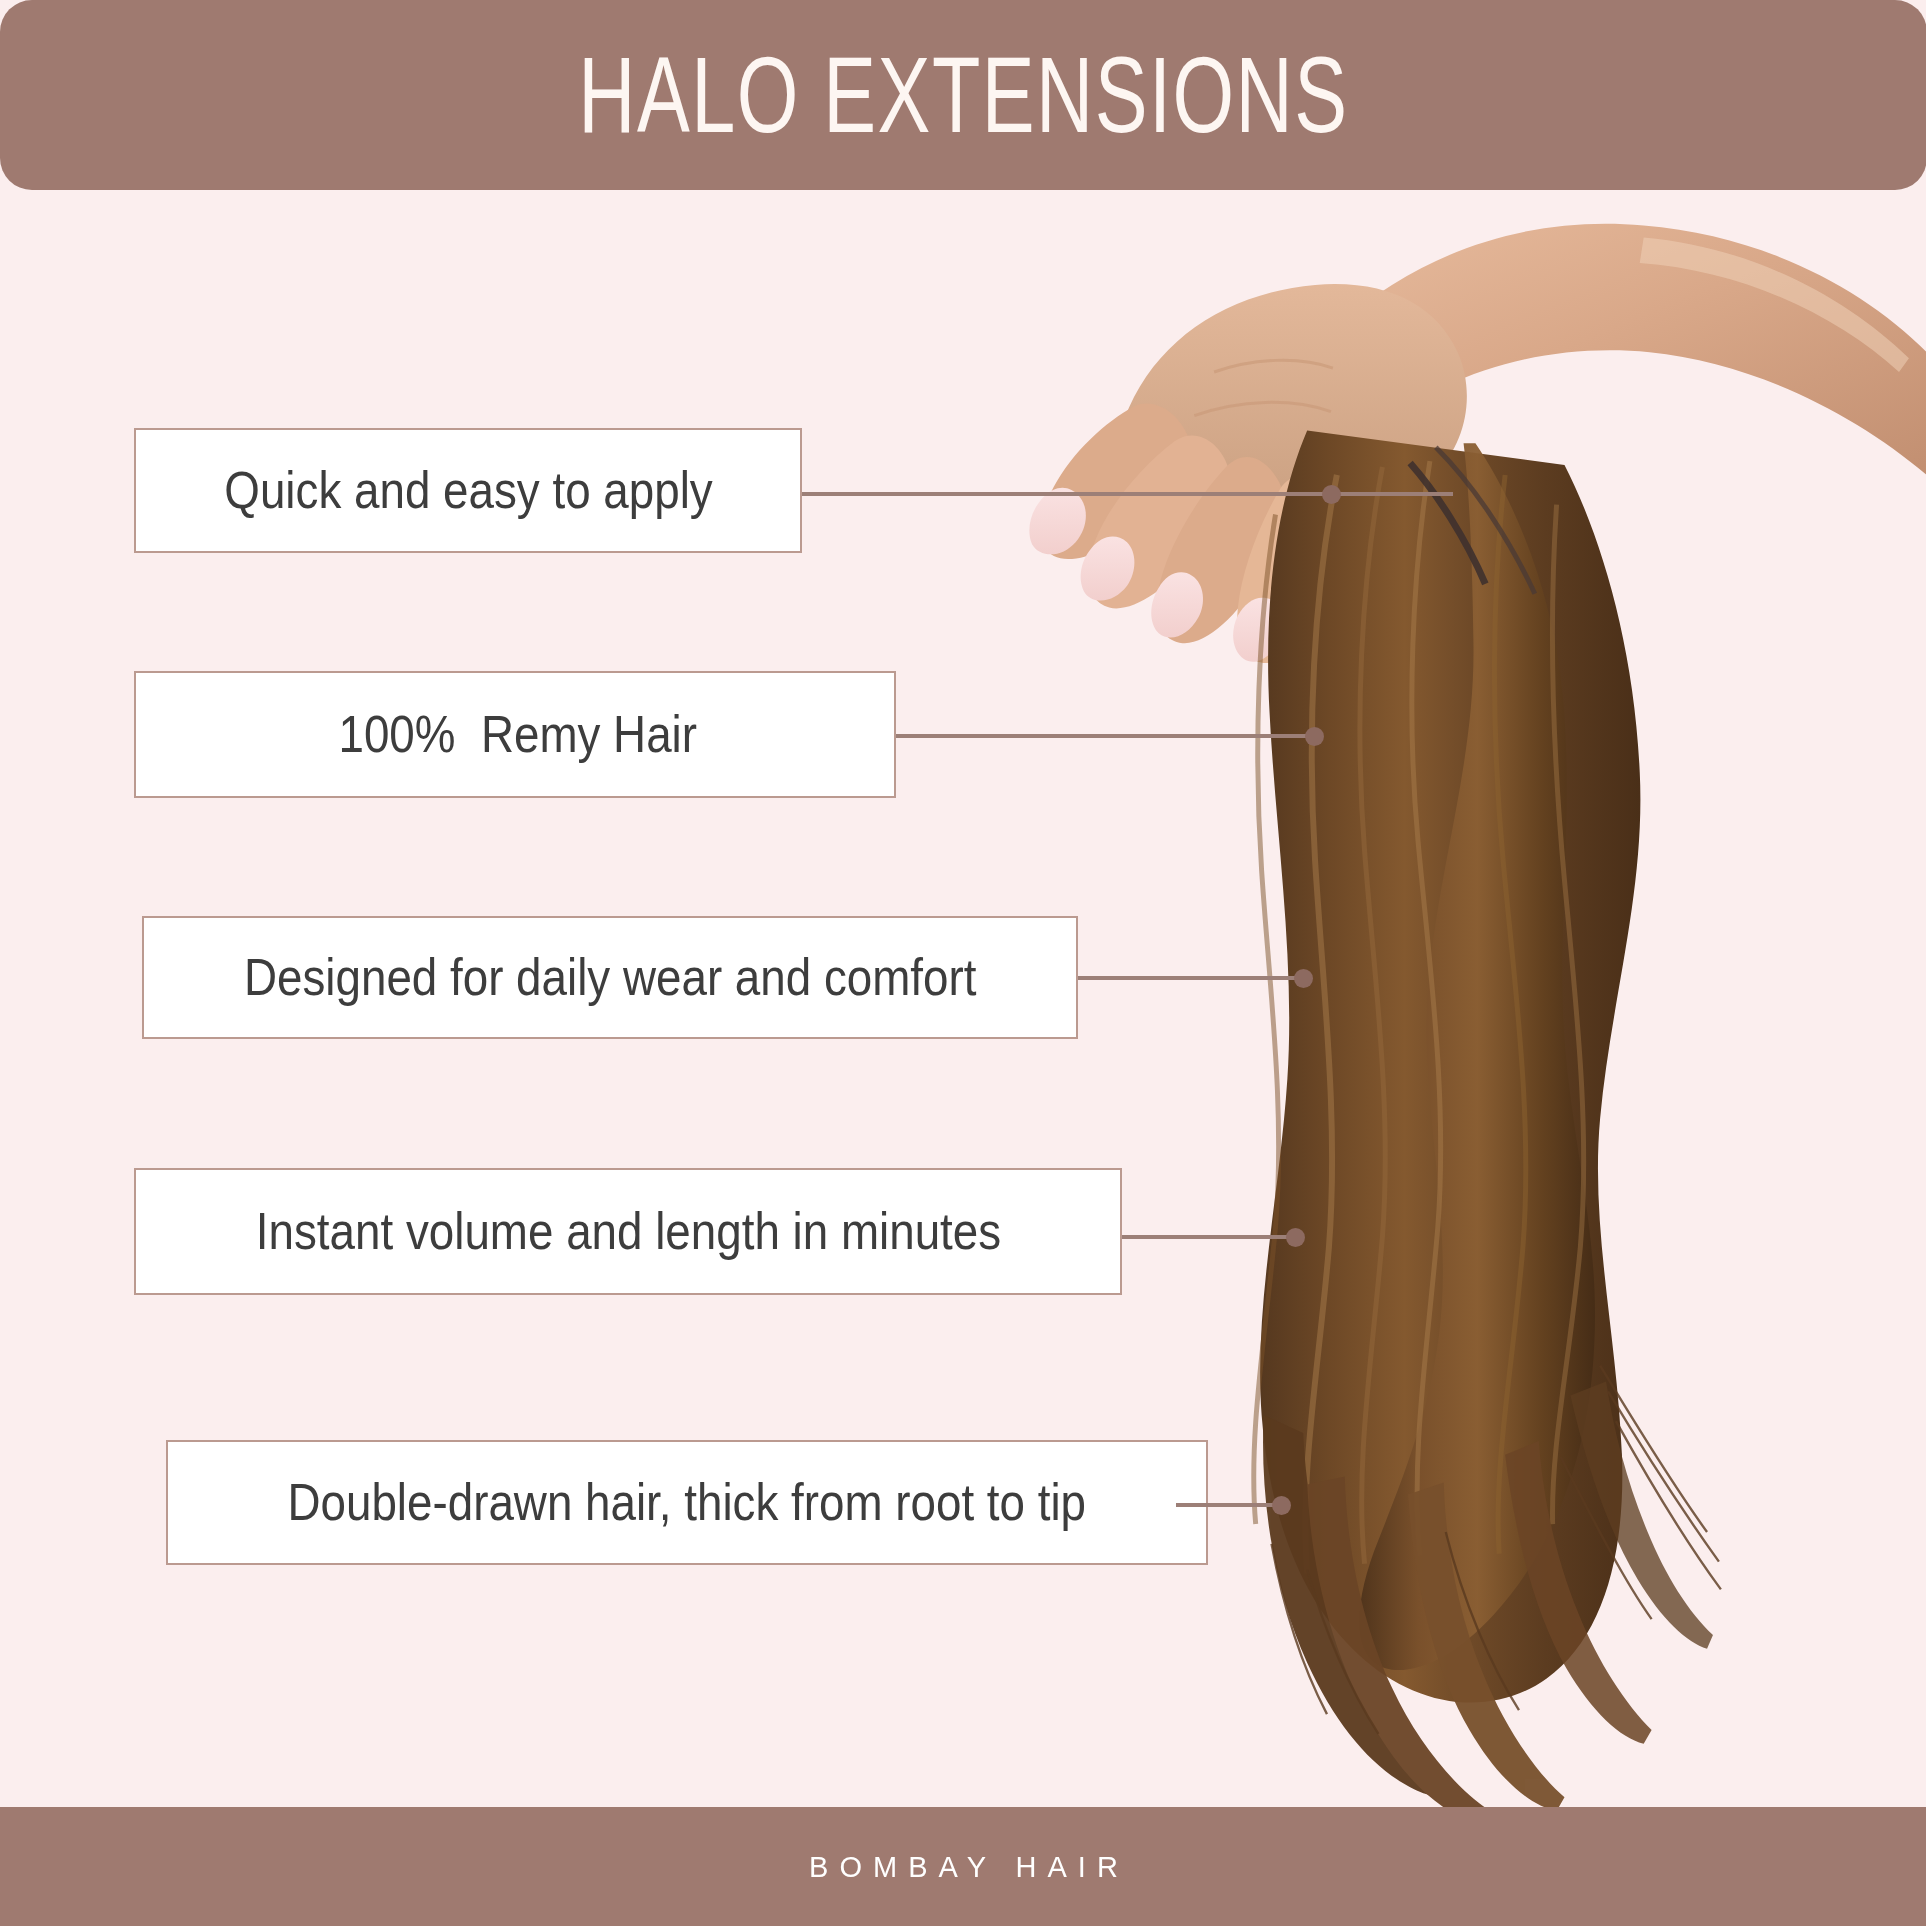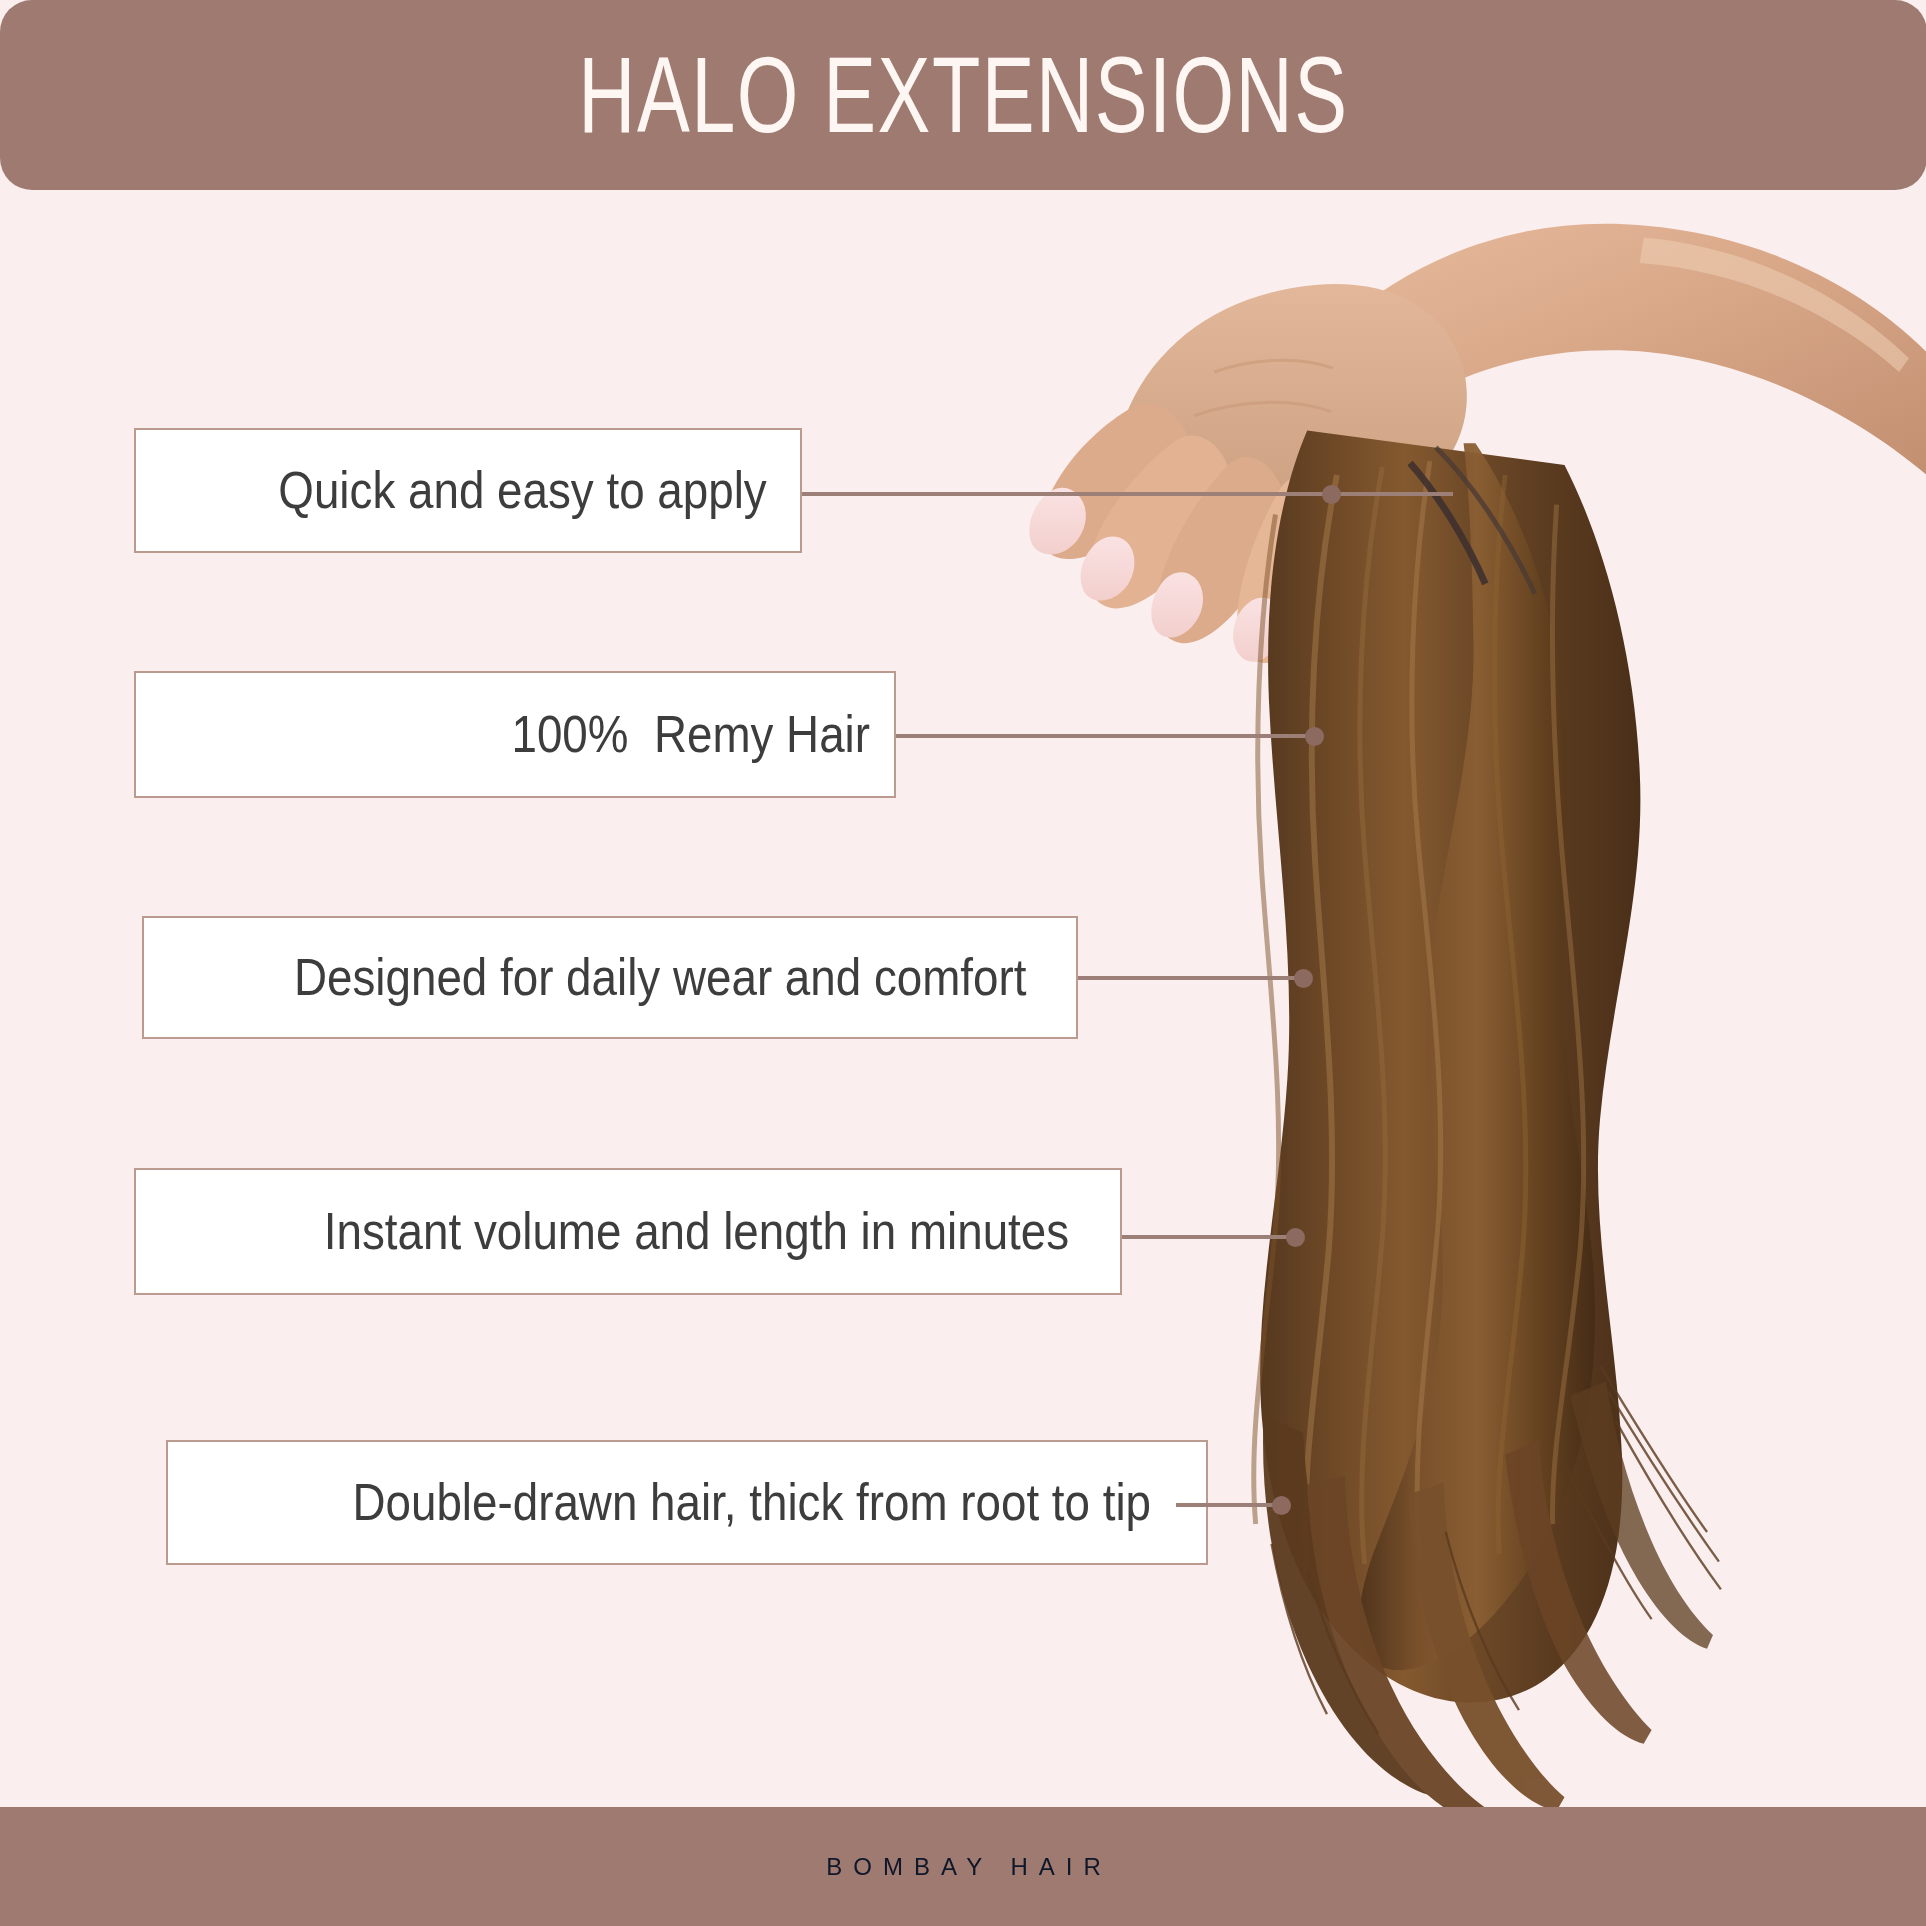--- a/index.html
+++ b/index.html
@@ -52,42 +52,42 @@
     left: 0; bottom: 0;
     width: 1927px;
     height: 120px;
     background: #9f7a70;
     display: flex;
     align-items: center;
     justify-content: center;
     z-index: 40;
   }
   .footer-title {
-    color: #0f172a;
-    font-size: 24px;
+    color: #ffffff;
+    font-size: 29px;
     letter-spacing: 11px;
     font-weight: 400;
     white-space: nowrap;
     text-indent: 11px;
   }
 
   
   .feature {
     position: absolute;
     z-index: 30;
   }
   .feature-box {
     position: absolute;
     left: 0; top: 0;
     box-sizing: border-box;
     background: #ffffff;
     border: 2px solid #bb9a90;
     display: flex;
     align-items: center;
-    justify-content: flex-end;
+    justify-content: center;
   }
   .feature-label {
     font-family: "Liberation Sans Narrow", "Liberation Sans", sans-serif;
     color: #3d3d3d;
     font-size: 52px;
     line-height: 1.1;
     font-weight: 400;
     letter-spacing: 0px;
     white-space: pre;
     transform: scaleX(0.88);

